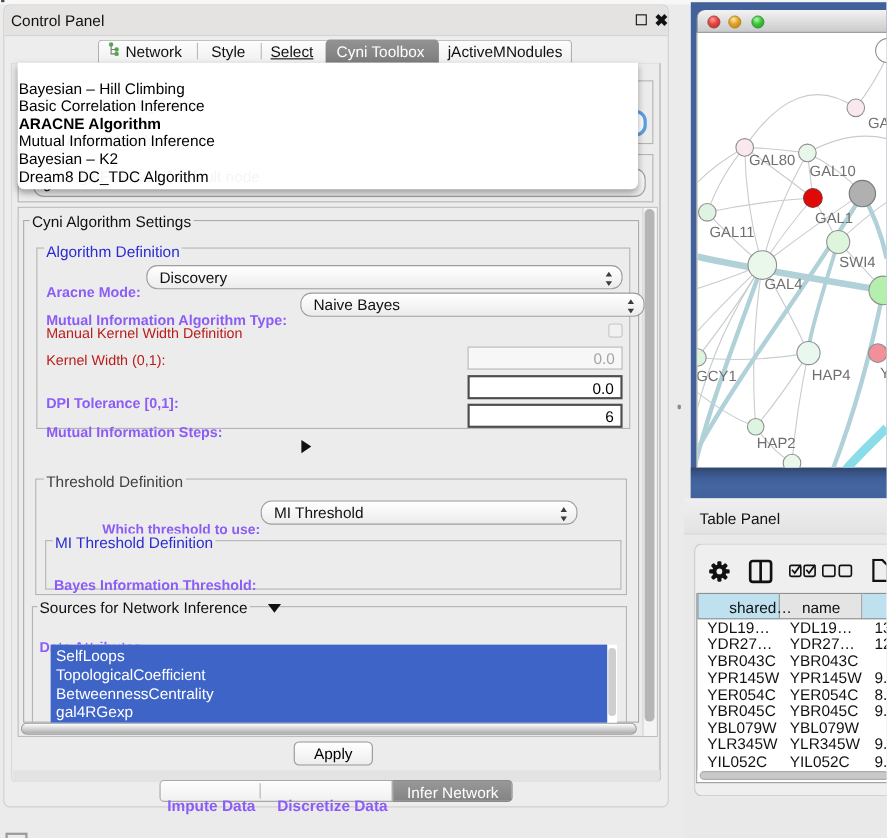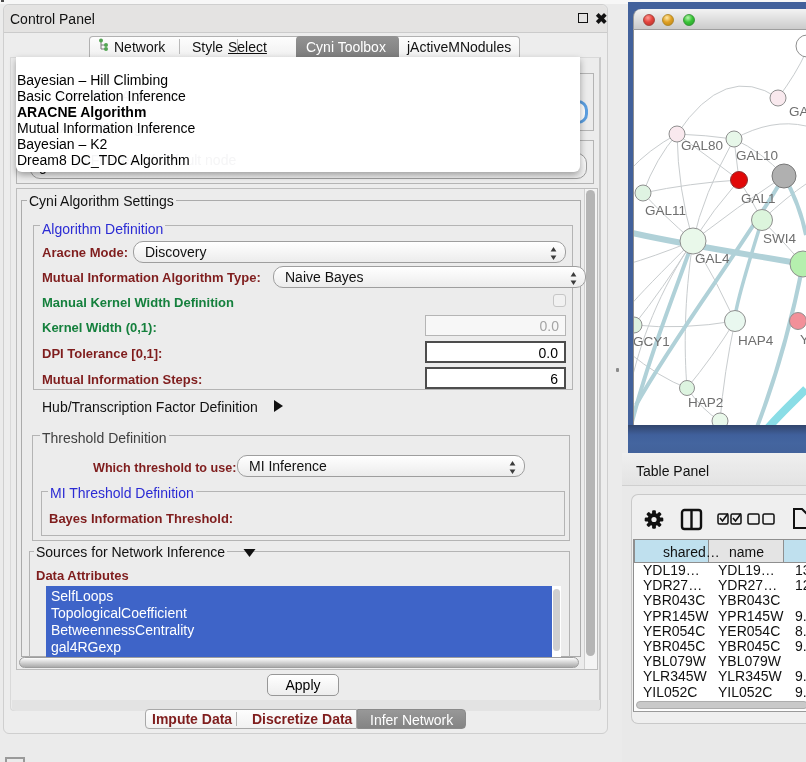--- a/index.html
+++ b/index.html
@@ -1,22 +1,22 @@
 <!DOCTYPE html>
 <html><head>
 <meta charset="utf-8">
 <style>
 * { margin:0; padding:0; box-sizing:border-box; }
 html,body { width:806px; height:762px; overflow:hidden; background:#ebebeb;
   font-family:"Liberation Sans", sans-serif; }
 #stage { position:relative; width:806px; height:762px; }
 .abs { position:absolute; }
 .lbl { font-size:14px; color:#111; white-space:nowrap; }
-.blbl { font-size:13px; font-weight:bold; color:#7f1d1d; white-space:nowrap; }
-.glbl { font-size:13px; font-weight:bold; color:#15803d; white-space:nowrap; }
+.blbl { font-size:13px; font-weight:bold; color:#8b5cf6; white-space:nowrap;margin-top:13px; }
+.glbl { font-size:13px; font-weight:normal; color:#b91c1c; white-space:nowrap; }
 .combo { position:absolute; border:1px solid #9e9e9e; border-radius:10px;
   background:linear-gradient(#ffffff,#ececec); }
 .combo .ctext { position:absolute; left:11px; top:2px; font-size:14px; color:#111; }
 .steppers { position:absolute; right:8px; top:4.5px; width:7px; height:13px; }
 .field { position:absolute; background:#fff; border:2px solid #4d4d4d; }
 .fval { position:absolute; right:6px; top:2px; font-size:14px; color:#000; }
 .gtitle { position:absolute; font-size:14px; background:#ececec; padding:0 2px; white-space:nowrap; }
 .group { position:absolute; border:1px solid #b4b4b4; }
 </style>
 </head>
@@ -41,21 +41,21 @@
   <div class="group" style="left:16px;top:140px;width:578px;height:44px;"></div>
   <div class="combo" style="left:30px;top:153px;width:557px;height:26px;overflow:hidden;">
       <div class="ctext" style="left:8px;top:4px;">galFiltered.sif default node</div>
     </div>
 
   <div class="abs" style="left:89px;top:36px;width:431px;height:21px;background:linear-gradient(#fdfdfd,#f0f0f0);border:1px solid #b1b1b1;border-radius:4px 4px 0 0;border-bottom:none;"></div>
   <div class="abs lbl" style="left:114px;top:39px;">Network</div>
   <div class="abs" style="left:179px;top:39px;width:1px;height:15px;background:#b9b9b9;"></div>
   <div class="abs lbl" style="left:192px;top:39px;">Style</div>
   <div class="abs" style="left:237px;top:39px;width:1px;height:15px;background:#b9b9b9;"></div>
-  <div class="abs lbl" style="left:228px;top:39px;text-decoration:underline;">Select</div>
+  <div class="abs lbl" style="left:246px;top:39px;text-decoration:underline;">Select</div>
   <div class="abs" style="left:296px;top:36px;width:103px;height:21px;background:linear-gradient(#939393,#7e7e7e);border-radius:4px 4px 0 0;"></div>
   <div class="abs lbl" style="left:306px;top:39px;color:#fff;">Cyni Toolbox</div>
   <div class="abs lbl" style="left:407px;top:39px;">jActiveMNodules</div>
 
   <svg class="abs" style="left:97px;top:38px;" width="14" height="14" viewBox="0 0 14 14">
     <path d="M4 3 L4 11 L8 11 M4 7 L8 7" stroke="#777" stroke-width="1" fill="none"></path>
     <circle cx="4" cy="2.5" r="2" fill="#53a553"></circle>
     <circle cx="9" cy="7" r="2" fill="#53a553"></circle>
     <circle cx="9" cy="11" r="2" fill="#53a553"></circle>
   </svg>
@@ -95,30 +95,29 @@
   </div>
   <div class="abs blbl" style="left:42px;top:346px;">DPI Tolerance [0,1]:</div>
   <div class="field" style="left:425px;top:341px;width:141px;height:22px;">
     <div class="fval">0.0</div>
   </div>
   <div class="abs blbl" style="left:42px;top:372px;">Mutual Information Steps:</div>
   <div class="field" style="left:425px;top:367px;width:141px;height:22px;">
     <div class="fval">6</div>
   </div>
 
-  <div class="abs lbl" style="left:42px;top:399px;">Hub/Transcription Factor Definition</div>
   <svg class="abs" style="left:272px;top:399px;" width="12" height="14" viewBox="0 0 12 14">
       <path d="M2 1 L11 7 L2 13 Z" fill="#111"></path>
     </svg>
 
   <div class="group" style="left:32px;top:435px;width:538px;height:106px;"></div>
   <div class="gtitle" style="left:40px;top:430px;color:#404040;">Threshold Definition</div>
   <div class="abs blbl" style="left:93px;top:461px;font-size:12.6px;">Which threshold to use:</div>
   <div class="combo" style="left:237px;top:455px;width:288px;height:22px;">
-    <div class="ctext">MI Inference</div>
+    <div class="ctext">MI Threshold</div>
     <svg class="steppers" viewBox="0 0 7 13">
         <path d="M3.5 0 L6.4 4.4 L0.6 4.4 Z M3.5 13 L6.4 8.6 L0.6 8.6 Z" fill="#3c3c3c"></path>
       </svg>
   </div>
 
   <div class="group" style="left:41px;top:491px;width:524px;height:45px;"></div>
   <div class="gtitle" style="left:48px;top:485px;color:#2b2bd4;">MI Threshold Definition</div>
   <div class="abs blbl" style="left:49px;top:511px;">Bayes Information Threshold:</div>
 
   <div class="group" style="left:29px;top:551px;width:541px;height:106px;border-bottom:none;"></div>

